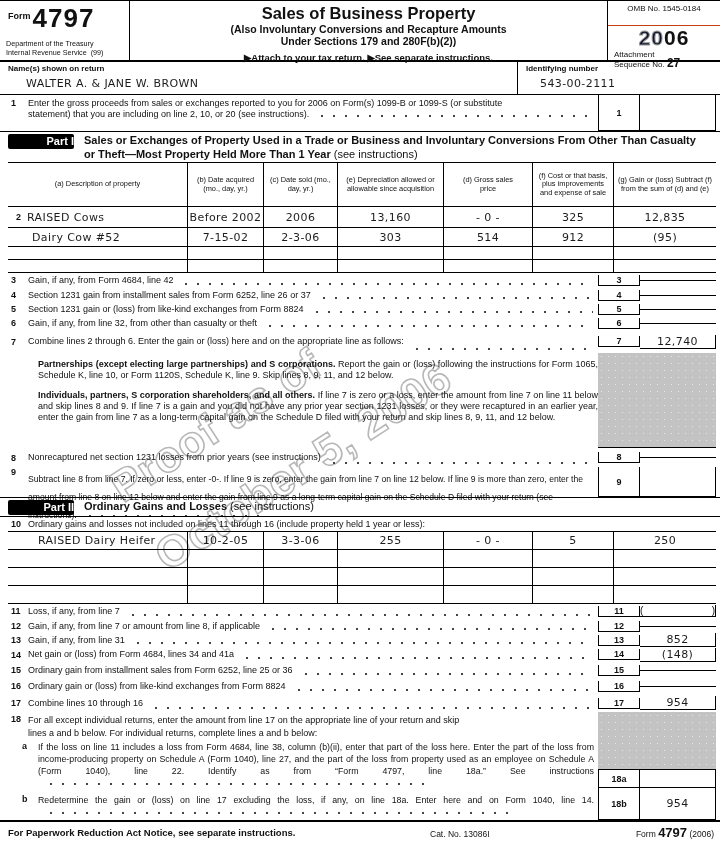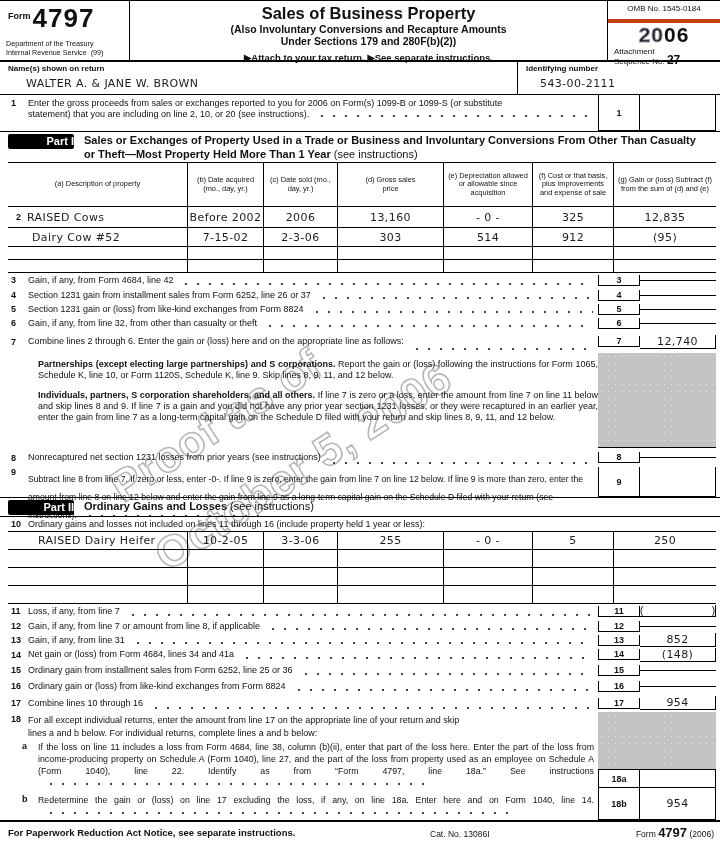--- a/index.html
+++ b/index.html
@@ -25,21 +25,21 @@
   .hdr { top:0; height:62px; border-bottom:2px solid #000; border-top:1px solid #000; display:flex; }
   .hdr-left { width:130px; border-right:1px solid #000; padding:2px 4px 0 8px; position:relative; }
   .form-word { font-size:9px; font-weight:bold; display:inline-block; vertical-align:top; margin-top:8px; }
   .form-num  { font-size:26px; font-weight:bold; letter-spacing:1px; display:inline-block; margin-left:2px; }
   .dept { position:absolute; left:6px; bottom:3px; font-size:7.2px; line-height:8.5px; }
   .hdr-center { flex:1; text-align:center; padding-top:3px; }
   .main-title { font-size:16.5px; font-weight:bold; line-height:19px; }
   .sub-title  { font-size:10.5px; font-weight:bold; line-height:12px; }
   .attach-note{ font-size:9.5px; font-weight:bold; margin-top:5px; }
   .hdr-right { width:113px; border-left:1px solid #000; text-align:center; }
-  .omb { font-size:8px; padding:3px 1px 6px; border-bottom:4px solid #c2410c; }
+  .omb { font-size:8px; padding:3px 1px 12px; border-bottom:1px solid #c2410c; }
   .year { font-size:21px; font-weight:bold; line-height:24px; letter-spacing:1px; }
   .year-outline { color:#0f172a; -webkit-text-stroke:1px #999; }
   .attach-seq { text-align:left; padding-left:6px; font-size:8px; line-height:9px; }
   .seq-no { font-size:12px; font-weight:bold; }
 
   
   .namerow { top:62px; height:33px; border-bottom:1px solid #000; display:flex; }
   .name-left { flex:1; padding:2px 0 0 8px; }
   .name-right { width:203px; border-left:1px solid #000; padding:2px 0 0 8px; }
   .mini-label { font-size:8px; font-weight:bold; }
@@ -207,24 +207,24 @@
     <div class="part-label">Part I</div>
     <div class="part-heading" style="width:622px"><span>Sales or Exchanges of Property Used in a Trade or Business and Involuntary Conversions From Other Than Casualty or Theft—Most Property Held More Than 1 Year </span><span class="plain">(see instructions)</span></div>
   </div>
 
   <div class="ptable t1">
     <div class="th">
         <span style="width:110px">(a) Description of property</span>
       </div>
     <div class="th cb">(b) Date acquired (mo., day, yr.)</div>
     <div class="th cb">(c) Date sold (mo., day, yr.)</div>
+    <div class="th cb">(e) Depreciation allowed or allowable since acquisition</div>
     <div class="th cb">
         <span style="width:60px">(d) Gross sales price</span>
       </div>
-    <div class="th cb">(e) Depreciation allowed or allowable since acquisition</div>
     <div class="th cb">(f) Cost or that basis, plus improvements and expense of sale</div>
     <div class="th cb">
         <span style="width:96px">(g) Gain or (loss) Subtract (f) from the sum of (d) and (e)</span>
       </div>
 
     <div class="td td-desc">
         <span class="tbl-lineno">2</span>
         <span class="hw">RAISED Cows</span>
       </div>
     <div class="td cb hw">Before 2002</div>

